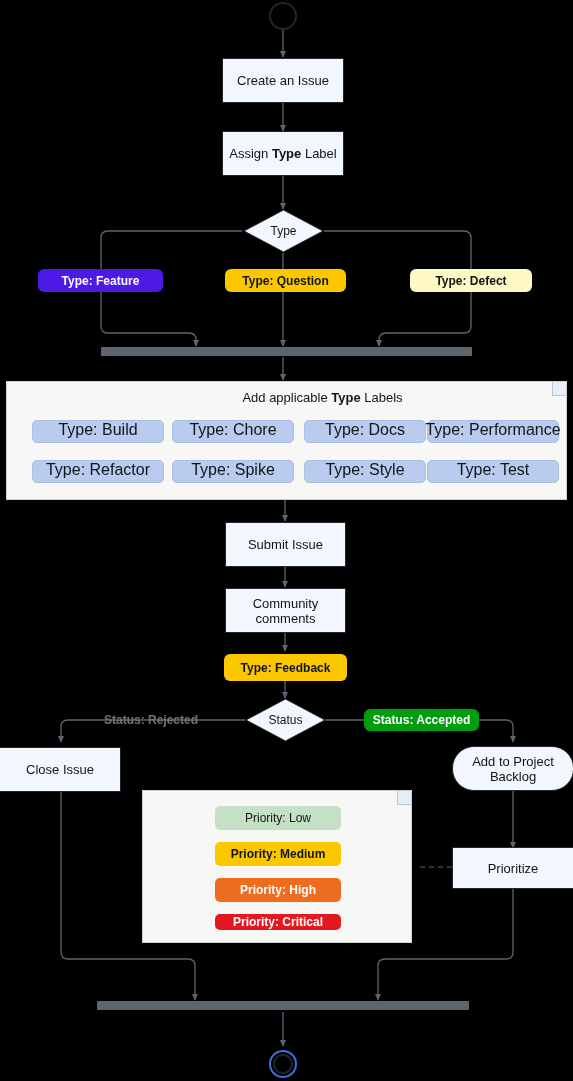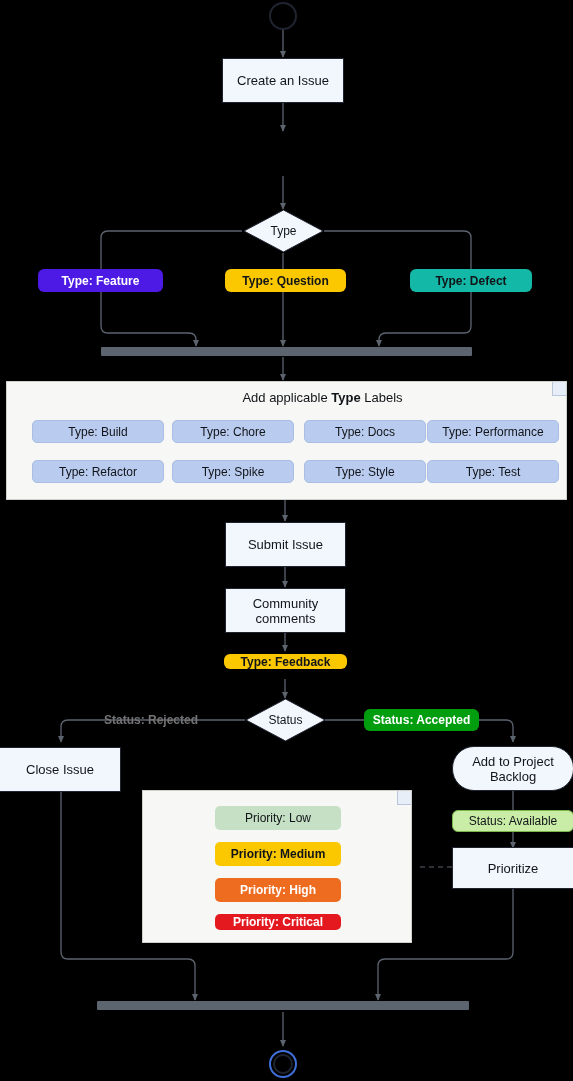--- a/index.html
+++ b/index.html
@@ -117,24 +117,24 @@
     width: 100%;
     text-align: center;
     font-size: 13px;
     color: #111418;
     margin-left: 36px;
   }
   .note-title b { font-weight: bold; }
   .pill {
     position: absolute;
     display: flex;
-    align-items: center;
+    align-items: flex-start;
     justify-content: center;
     border-radius: 5px;
-    font-size: 12px;
+    font-size: 16px;
     white-space: nowrap;
   }
   .pill-type {
     background: #b9cbee;
     border: 1px solid #a9bde5;
     color: #111418;
   }
   .prio {
     position: absolute;
     display: flex;
@@ -198,35 +198,40 @@
       <path d="M 420 867 L 452 867"></path>
     </g>
   </svg>
 
   <div class="start-node" style="left:269px; top:2px; width:28px; height:28px;"></div>
 
   <div class="node box" style="left:222px; top:58px; width:122px; height:45px;">
     <span>Create an Issue</span>
   </div>
 
+  <div class="node box" style="left:222px; top:131px; width:122px; height:45px;">
+    <span>
+      <span>Assign </span><b>Type</b><span> Label</span>
+    </span>
+  </div>
 
   <div class="diamond-wrap" style="left:243px; top:209px; width:81px; height:44px;">
     <svg width="81" height="44" viewBox="0 0 81 44" xmlns="http://www.w3.org/2000/svg">
       <polygon points="40.5,1 80,22 40.5,43 1,22" fill="#f2f7fd" stroke="#1f2430" stroke-width="1"></polygon>
     </svg>
     <div class="diamond-label">Type</div>
   </div>
 
   <div class="badge" style="left:38px; top:269px; width:125px; height:23px; background:#4d1ae5; color:#ffffff;">
     <span>Type: Feature</span>
   </div>
   <div class="badge" style="left:225px; top:269px; width:121px; height:23px; background:#fbc800; color:#111418;">
     <span>Type: Question</span>
   </div>
-  <div class="badge" style="left:410px; top:269px; width:122px; height:23px; background:#14b8a6; color:#111418;">
+  <div class="badge" style="left:410px; top:269px; width:122px; height:23px; background:#fef9c3; color:#111418;">
     <span>Type: Defect</span>
   </div>
 
   <div class="bar" style="left:101px; top:347px; width:371px; height:9px;"></div>
 
   <div class="note" style="left:6px; top:381px; width:561px; height:119px;">
     <div class="note-fold"></div>
     <div class="note-title">
       <span>Add applicable </span><b>Type</b><span> Labels</span>
     </div>
@@ -260,21 +265,21 @@
 
   <div class="node box" style="left:225px; top:522px; width:121px; height:45px;">
     <span>Submit Issue</span>
   </div>
 
   <div class="node box" style="left:225px; top:588px; width:121px; height:45px; flex-direction:column;">
     <span>Community</span>
     <span>comments</span>
   </div>
 
-  <div class="badge" style="left:224px; top:654px; width:123px; height:15px; background:#fbc800; color:#111418;">
+  <div class="badge" style="left:224px; top:654px; width:123px; height:27px; background:#fbc800; color:#111418;">
     <span>Type: Feedback</span>
   </div>
 
   <div class="diamond-wrap" style="left:245px; top:698px; width:81px; height:44px;">
     <svg width="81" height="44" viewBox="0 0 81 44" xmlns="http://www.w3.org/2000/svg">
       <polygon points="40.5,1 80,22 40.5,43 1,22" fill="#f2f7fd" stroke="#1f2430" stroke-width="1"></polygon>
     </svg>
     <div class="diamond-label">Status</div>
   </div>
 
@@ -288,23 +293,20 @@
 
   <div class="node box" style="left:-1px; top:747px; width:122px; height:45px;">
     <span>Close Issue</span>
   </div>
 
   <div class="node box" style="left:452px; top:746px; width:122px; height:45px; flex-direction:column;border-radius:22px;">
     <span>Add to Project</span>
     <span>Backlog</span>
   </div>
 
-  <div class="badge" style="left:452px; top:810px; width:122px; height:22px; background:#c9eda7; border:1px solid #7ab648; color:#111418; font-weight:normal;">
-    <span>Status: Available</span>
-  </div>
 
   <div class="node box" style="left:452px; top:847px; width:122px; height:42px;">
     <span>Prioritize</span>
   </div>
 
   <div class="note" style="left:142px; top:790px; width:270px; height:153px;">
     <div class="note-fold"></div>
     <div class="prio" style="left:72px; top:15px; width:126px; height:24px; background:#c5e0c5; color:#111418; font-weight:normal;">
       <span>Priority: Low</span>
     </div>

